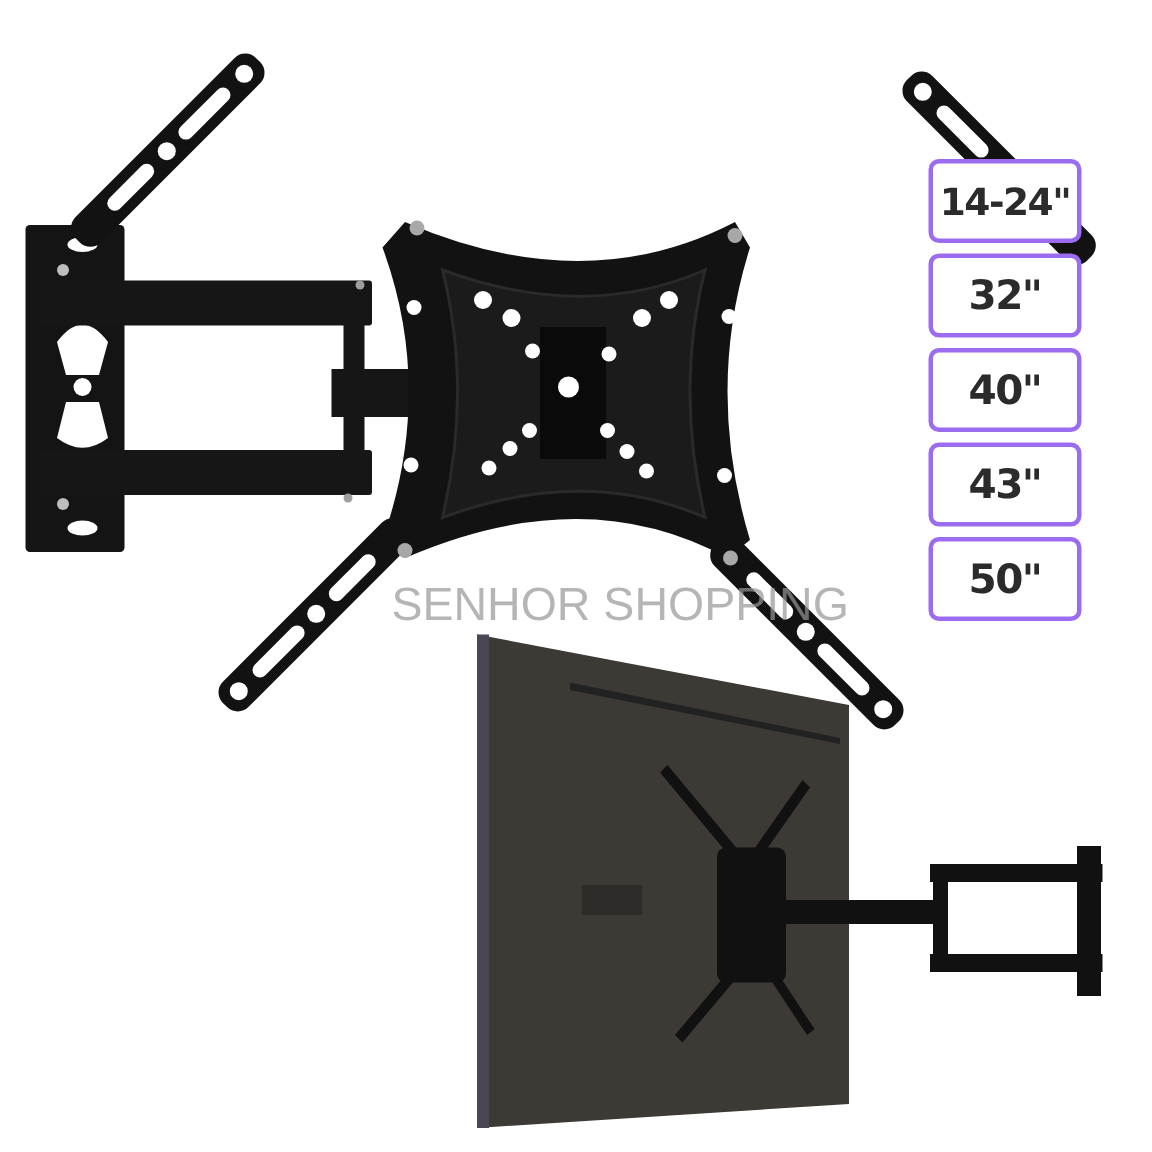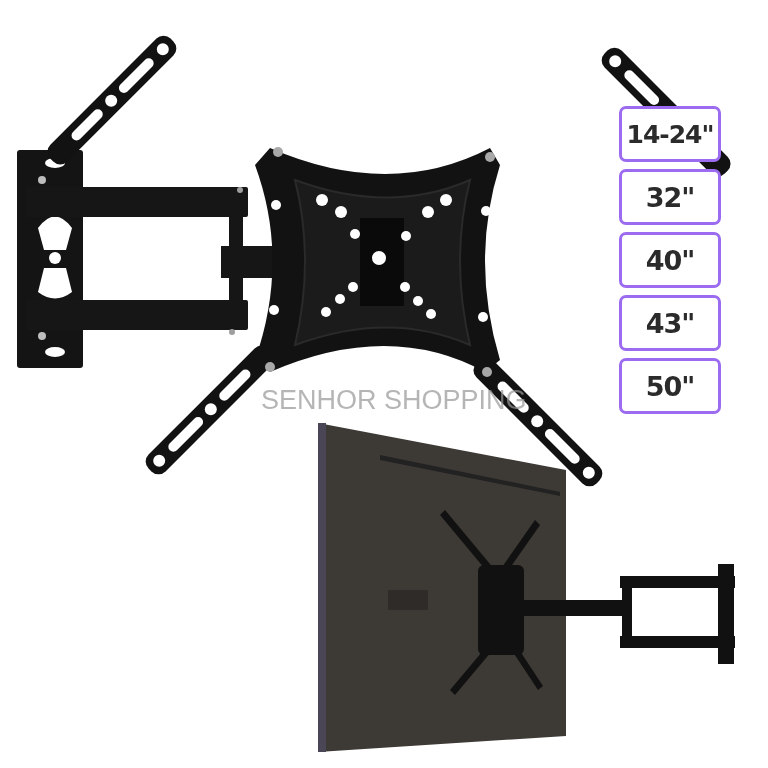--- a/index.html
+++ b/index.html
@@ -9,21 +9,21 @@
   .badge {
     box-sizing: border-box; width: 102px; height: 56px;
     border: 3px solid #9b6cf0; border-radius: 7px; background: #fff;
     display: flex; align-items: center; justify-content: center;
     color: #2b2b2b; font-weight: bold; font-size: 27px; letter-spacing: -1px;
     margin-bottom: 7px;
   }
   .badge.first { font-size: 25px; }
   .watermark {
     position: absolute; left: 261px; top: 385px;
-    font-family: "Liberation Sans", sans-serif; font-size: 27px;
+    font-family: "Liberation Sans", sans-serif; font-size: 31px;
     color: rgba(150,150,150,0.7); letter-spacing: 0px; white-space: nowrap;
   }
   svg { position: absolute; left: 0; top: 0; }
 </style>
 </head>
 <body>
 
 <div class="stage">
 
   <svg width="768" height="768" viewBox="0 0 768 768">

